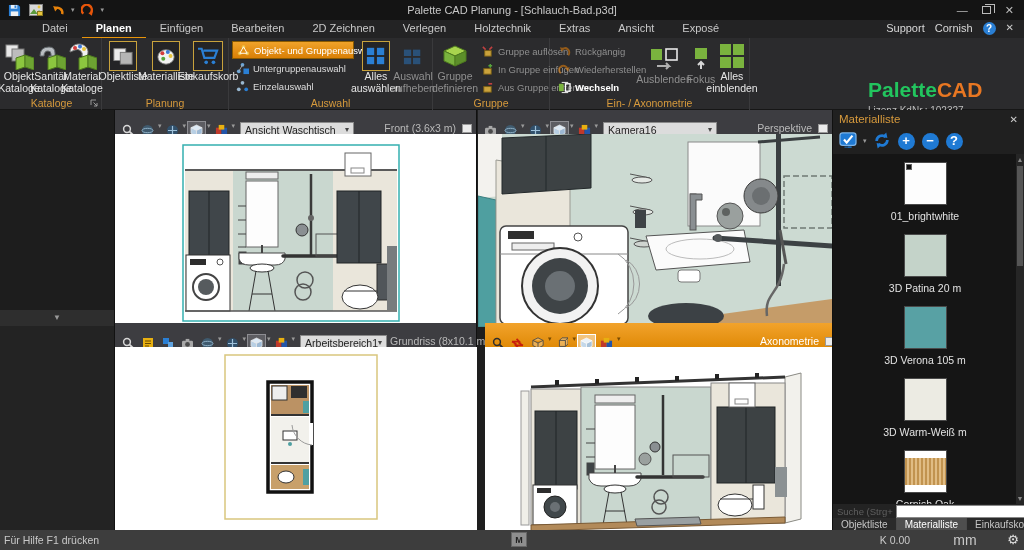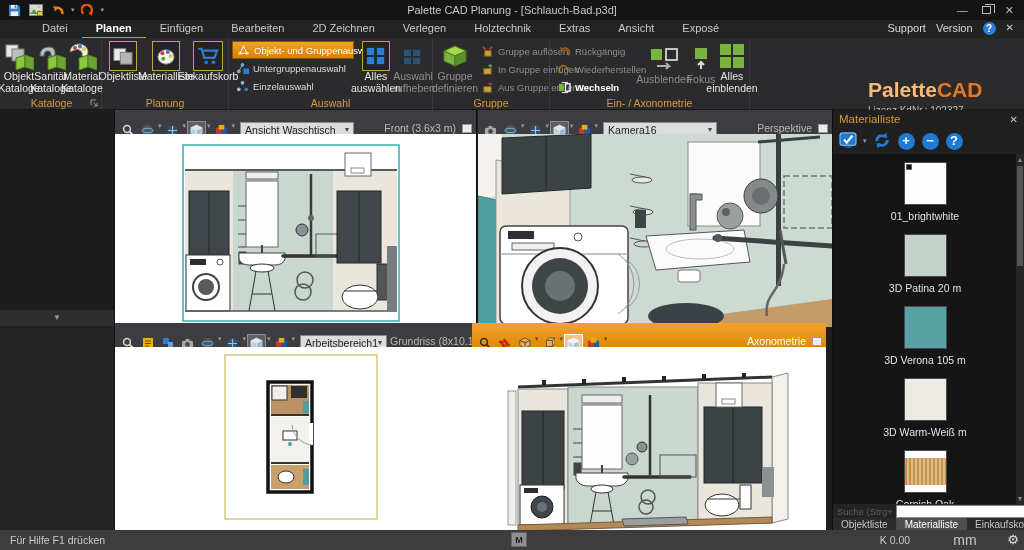--- a/index.html
+++ b/index.html
@@ -34,21 +34,21 @@
   .bigbtn .bico { height:30px; display:flex; align-items:center; justify-content:center; }
   .framed { border:1px solid #c8a23c; padding:2px; background:#242426; }
   .rowbtn { display:flex; align-items:center; gap:4px; height:18px; padding:0 4px; color:#dcdcdc; font-size:9.5px; white-space:nowrap; }
   .rowbtn.hl { background:linear-gradient(#f0a32a,#d97f06); color:#fff; border:1px solid #8a5a00; }
   .rowbtn.dim, .dimtext { color:#8f8f8f; }
   .mini { width:13px; height:13px; flex:0 0 auto; }
 
   
   .brand { left:868px; top:40px; }
   .brand-logo { font-size:21px; font-weight:bold; letter-spacing:0; }
-  .brand-logo .b1 { color:#fdba74; } .brand-logo .b2 { color:#e87722; }
+  .brand-logo .b1 { color:#22c55e; } .brand-logo .b2 { color:#e87722; }
   .brand small { display:block; color:#bdbdbd; font-size:10px; margin-top:3px; }
 
   
   .leftpanel { left:0; top:110px; width:115px; height:420px; background:#1d1d1d; border-right:1px solid #121212; }
   .lp-band { position:absolute; left:0; top:200px; width:100%; height:16px; background:#2e2e2e; color:#999; text-align:center; font-size:8px; line-height:16px; }
   .lp-lower { position:absolute; left:0; top:216px; width:100%; height:204px; background:#232323; }
 
   
   .vp { position:absolute; background:#fff; border-right:1px solid #101010; border-bottom:1px solid #101010; }
   .vp-toolbar { height:20px; background:#3d3d41; display:flex; align-items:flex-start; gap:3px; padding:12px 4px; }
@@ -83,21 +83,21 @@
   .scroll-arrow { position:absolute; left:0; width:8px; color:#888; font-size:7px; text-align:center; }
   .rp-search { position:absolute; left:0; top:394px; width:192px; height:14px; display:flex; align-items:center; background:#232323; }
   .search-label { color:#5f5f5f; font-size:9.5px; padding-left:4px; white-space:nowrap; }
   .search-input { margin-left:3px; width:136px; height:13px; background:#fff; border:1px solid #888; font-size:10px; padding:0 2px; }
   .rp-tabs { position:absolute; left:0; top:408px; width:192px; height:14px; display:flex; background:#2a2a2a; }
   .rp-tab { padding:0 8px; font-size:10px; color:#c6c6c6; line-height:14px; border-right:1px solid #4a4a4a; }
   .rp-tab.active { background:#4e4e4e; color:#fff; }
 
   
   .statusbar { left:0; top:530px; width:1024px; height:20px; background:#3d3d3d; display:flex; align-items:center; color:#c9c9c9; }
-  .sb-help { padding-left:10px; font-size:10.5px; }
+  .sb-help { padding-left:4px; font-size:10.5px; }
   .sb-micon { position:absolute; left:511px; top:2px; width:16px; height:15px; background:#8e8e8e; border:1px solid #666; color:#222; font-size:9px; font-weight:bold; text-align:center; line-height:14px; }
   .sb-coord { position:absolute; left:845px; width:100px; text-align:center; font-size:10.5px; }
   .sb-unit { position:absolute; left:945px; width:40px; text-align:center; font-size:14px; }
   .sb-gear { position:absolute; right:5px; top:2px; font-family:"DejaVu Sans", sans-serif; font-size:13px; color:#e0e0e0; }
 </style>
 </head>
 <body>
 
 <div id="screen">
 
@@ -150,21 +150,21 @@
       <span class="mtab">Bearbeiten</span>
       <span class="mtab">2D Zeichnen</span>
       <span class="mtab">Verlegen</span>
       <span class="mtab">Holztechnik</span>
       <span class="mtab">Extras</span>
       <span class="mtab">Ansicht</span>
       <span class="mtab">Exposé</span>
     </div>
     <div class="menuright">
       <span style="color:#d8d8d8;">Support</span>
-      <span style="color:#d8d8d8;">Version</span>
+      <span style="color:#d8d8d8;">Cornish</span>
       <span class="help-circle">?</span>
       <span style="color:#ccc;font-size:10px;">✕</span>
     </div>
   </div>
 
   <div class="abs ribbon">
 
     <div class="rgroup" style="left:2px;width:100px;">
       <div class="bigbtn" style="left:-5px;">
         <span class="bico">
@@ -711,21 +711,21 @@
           <rect x="156" y="118" width="38" height="24" fill="#c8a06a"></rect>
           <ellipse cx="171" cy="130" rx="8" ry="6" fill="#fff" stroke="#333"></ellipse>
           <rect x="188" y="122" width="6" height="16" fill="#4fa0a2"></rect>
           <rect x="194" y="76" width="4" height="22" fill="#fff"></rect>
           <path d="M197 98 a22 22 0 0 1 -20 -20" stroke="#999" fill="none"></path>
         </g>
       </svg>
     </div>
   </div>
 
-  <div class="vp" style="left:472px;top:323px;width:354px;height:207px;border-right:none;">
+  <div class="vp" style="left:485px;top:323px;width:354px;height:207px;border-right:none;">
     <div class="vp-toolbar active">
       <span class="ti">
           <svg width="12" height="12" viewBox="0 0 12 12">
             <circle cx="5" cy="5" r="3.4" fill="none" stroke="#2d2d2d" stroke-width="1.5"></circle>
             <path d="M7.6 7.6 L11 11" stroke="#2d2d2d" stroke-width="1.8"></path>
           </svg>
         </span>
       <span class="ti">
           <svg width="13" height="11" viewBox="0 0 14 12">
             <path d="M1 4 h8 l-3 -3 M1 4 l5 3 M13 8 h-8 l3 3 M13 8 l-5 -3" stroke="#c81e0a" stroke-width="1.8" fill="none"></path>

